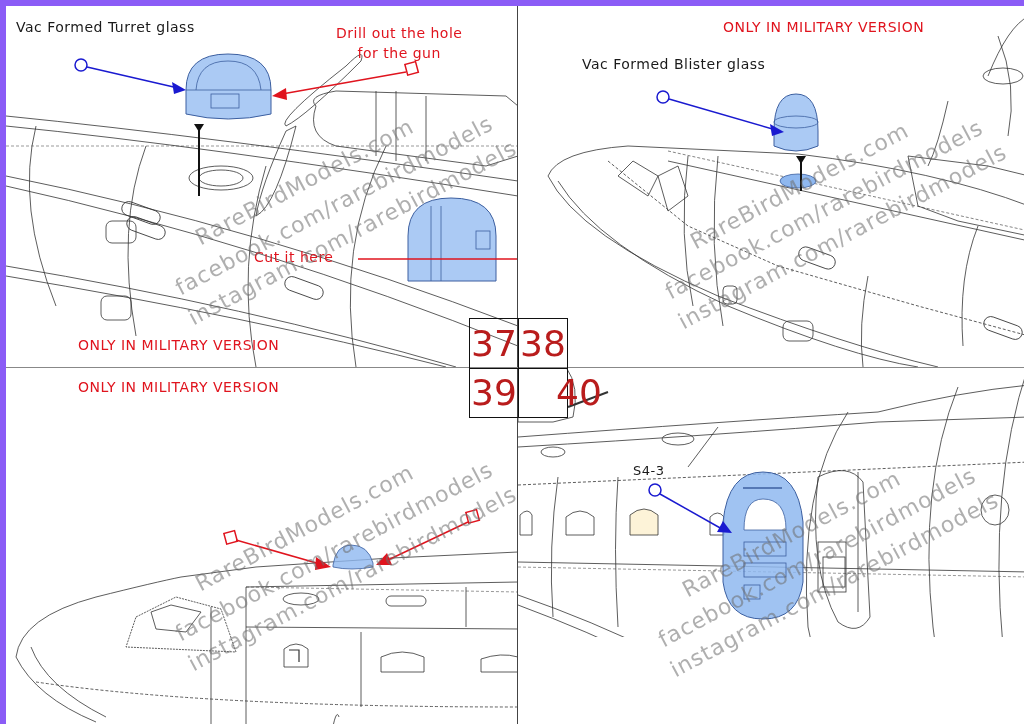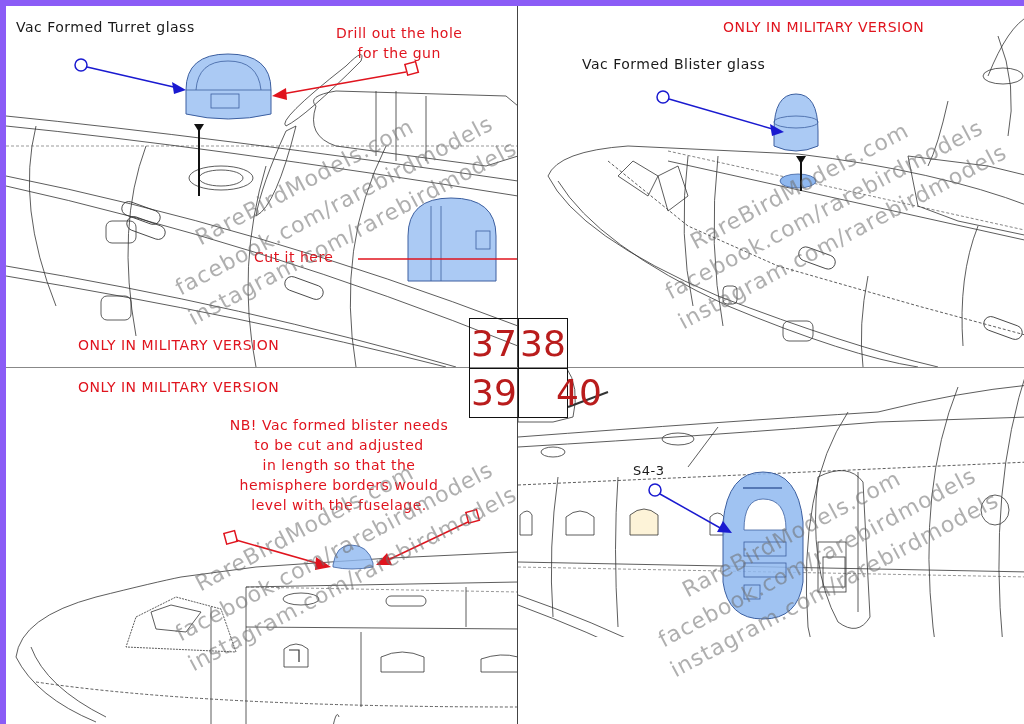--- a/index.html
+++ b/index.html
@@ -189,27 +189,20 @@
         <line x1="230" y1="173" x2="314" y2="197" stroke="#e0141e" stroke-width="1.5"></line>
         <polygon points="325,200 310,190 309,203" fill="#e0141e"></polygon>
       </g>
       <g>
         <rect x="461" y="505" width="11" height="11" transform="translate(0 -361) rotate(-15 466 510)" fill="#fff" stroke="#e0141e" stroke-width="1.5"></rect>
         <line x1="462" y1="155" x2="382" y2="193" stroke="#e0141e" stroke-width="1.5"></line>
         <polygon points="370,198 381,186 386,198" fill="#e0141e"></polygon>
       </g>
     </svg>
     <div class="lbl red" style="left:72px;top:12px;">ONLY IN MILITARY VERSION</div>
-    <div class="lbl red center" style="left:198px;top:48px;width:270px;">
-      <div>NB! Vac formed blister needs</div>
-      <div>to be cut and adjusted</div>
-      <div>in length so that the</div>
-      <div>hemisphere borders would</div>
-      <div>level with the fuselage.</div>
-    </div>
   </div>
 
   <div class="panel p40">
     <svg class="art" width="511" height="362">
       <g fill="none" stroke="#333" stroke-width="0.8">
 
         <path d="M0 70 Q200 55 360 45 Q440 25 511 18"></path>
         <path d="M0 80 Q200 68 360 55 L511 50"></path>
         <path d="M0 118 L511 95" stroke-dasharray="3 2"></path>
         <path d="M0 195 L511 205"></path>

